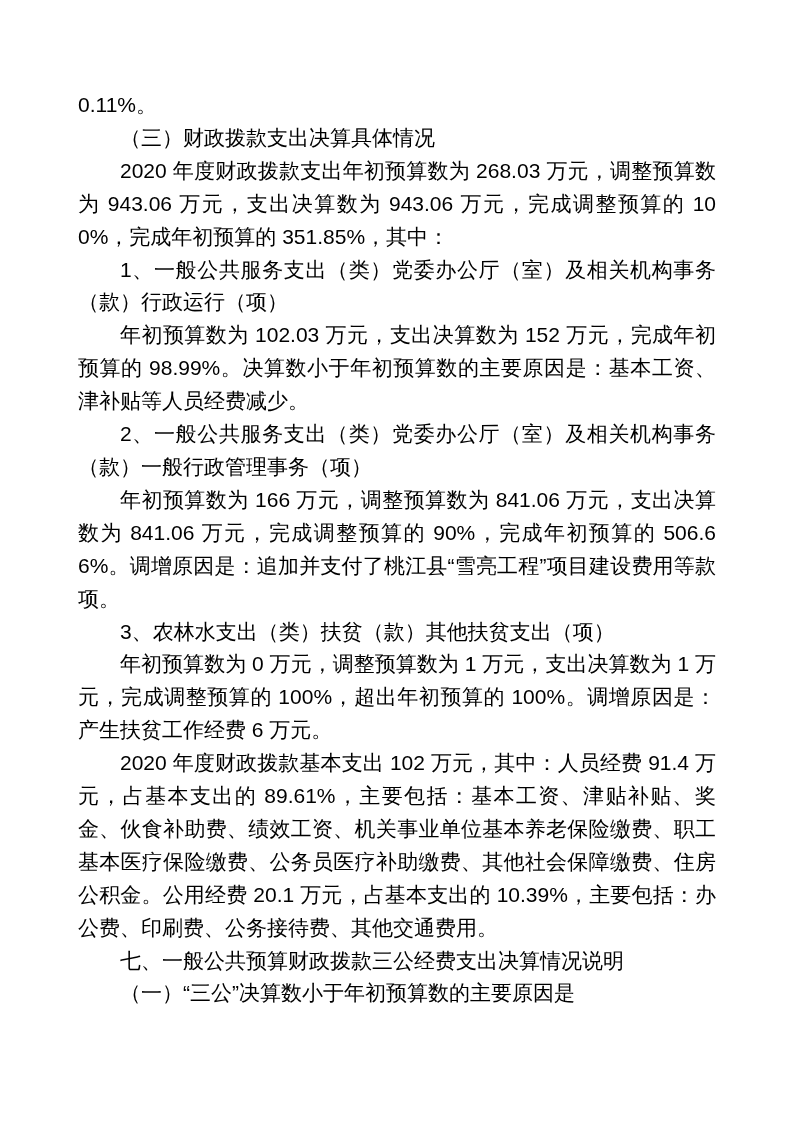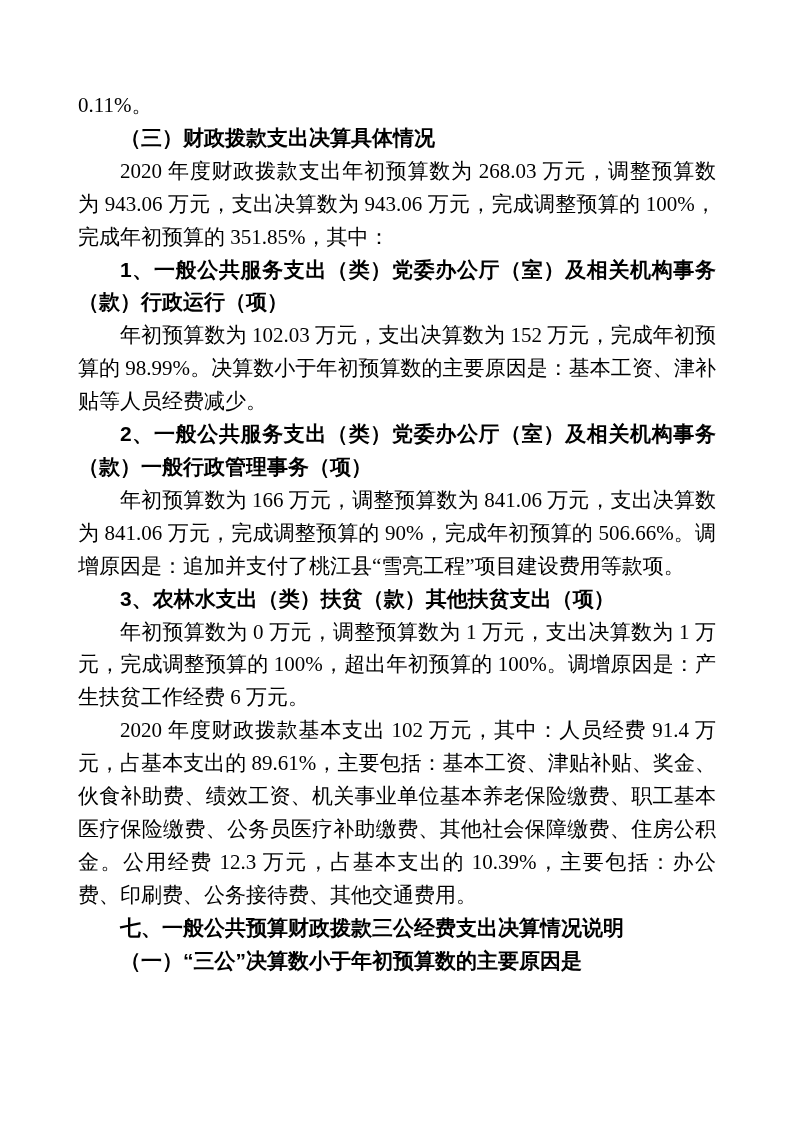--- a/index.html
+++ b/index.html
@@ -21,42 +21,42 @@
     width: 638px;
   }
   p.para {
     margin: 0;
     padding: 0;
     font-size: 21px;
     line-height: 32.9px;
     color: #000000;
     text-align: justify;
     text-justify: inter-character;
-    font-family: Liberation Serif, serif;
+    font-family: Liberation Sans, sans-serif;
     word-break: break-all;
   }
   p.para.indent {
     text-indent: 2em;
   }
   p.para.heading {
-    font-weight: 700;
+    font-weight: 400;
     font-family: "Liberation Sans", "DejaVu Sans", sans-serif;
   }
 </style>
 </head>
 <body>
 
 <div class="page">
   <div class="content">
     <p class="para">0.11%。</p>
     <p class="para indent heading">（三）财政拨款支出决算具体情况</p>
     <p class="para indent">2020 年度财政拨款支出年初预算数为 268.03 万元，调整预算数为 943.06 万元，支出决算数为 943.06 万元，完成调整预算的 100%，完成年初预算的 351.85%，其中：</p>
     <p class="para indent heading">1、一般公共服务支出（类）党委办公厅（室）及相关机构事务（款）行政运行（项）</p>
     <p class="para indent">年初预算数为 102.03 万元，支出决算数为 152 万元，完成年初预算的 98.99%。决算数小于年初预算数的主要原因是：基本工资、津补贴等人员经费减少。</p>
     <p class="para indent heading">2、一般公共服务支出（类）党委办公厅（室）及相关机构事务（款）一般行政管理事务（项）</p>
     <p class="para indent">年初预算数为 166 万元，调整预算数为 841.06 万元，支出决算数为 841.06 万元，完成调整预算的 90%，完成年初预算的 506.66%。调增原因是：追加并支付了桃江县“雪亮工程”项目建设费用等款项。</p>
     <p class="para indent heading">3、农林水支出（类）扶贫（款）其他扶贫支出（项）</p>
     <p class="para indent">年初预算数为 0 万元，调整预算数为 1 万元，支出决算数为 1 万元，完成调整预算的 100%，超出年初预算的 100%。调增原因是：产生扶贫工作经费 6 万元。</p>
-    <p class="para indent">2020 年度财政拨款基本支出 102 万元，其中：人员经费 91.4 万元，占基本支出的 89.61%，主要包括：基本工资、津贴补贴、奖金、伙食补助费、绩效工资、机关事业单位基本养老保险缴费、职工基本医疗保险缴费、公务员医疗补助缴费、其他社会保障缴费、住房公积金。公用经费 12.3 万元，占基本支出的 10.39%，主要包括：办公费、印刷费、公务接待费、其他交通费用。</p>
+    <p class="para indent">2020 年度财政拨款基本支出 102 万元，其中：人员经费 91.4 万元，占基本支出的 89.61%，主要包括：基本工资、津贴补贴、奖金、伙食补助费、绩效工资、机关事业单位基本养老保险缴费、职工基本医疗保险缴费、公务员医疗补助缴费、其他社会保障缴费、住房公积金。公用经费 20.1 万元，占基本支出的 10.39%，主要包括：办公费、印刷费、公务接待费、其他交通费用。</p>
     <p class="para indent heading">七、一般公共预算财政拨款三公经费支出决算情况说明</p>
     <p class="para indent heading">（一）“三公”决算数小于年初预算数的主要原因是</p>
   </div>
 </div>
 
 </body></html>

